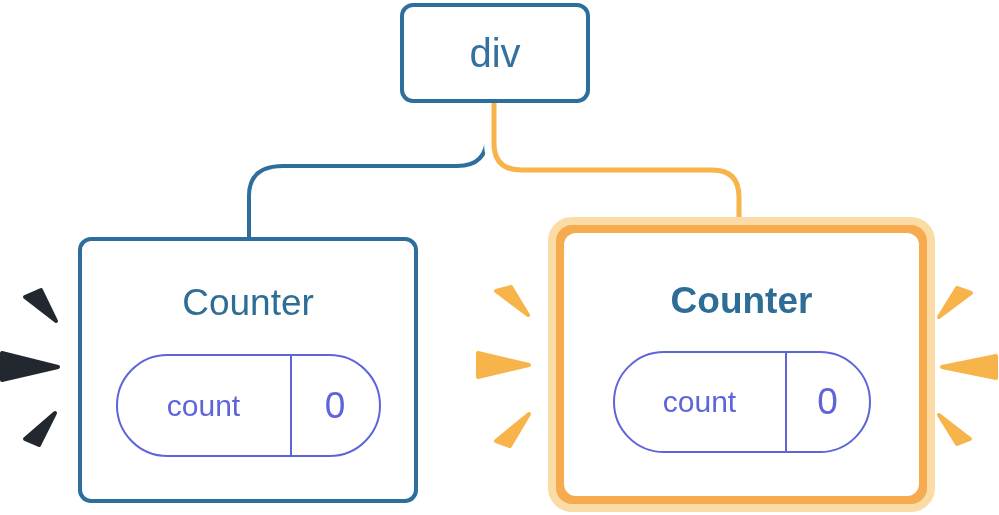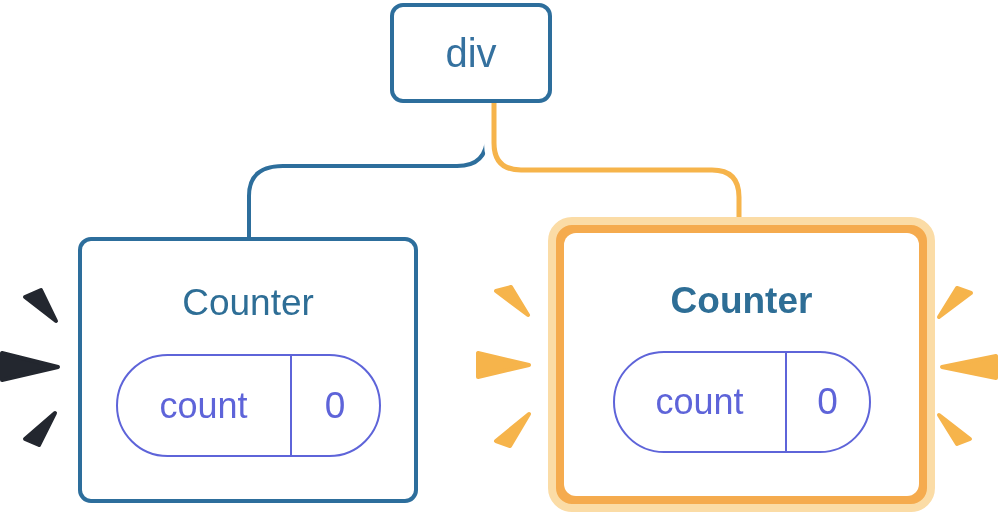--- a/index.html
+++ b/index.html
@@ -29,22 +29,22 @@
     z-index: 1;
   }
   .edge-blue { fill: none; stroke: var(--blue-border); stroke-width: 4; }
   .edge-casing { fill: none; stroke: var(--card-bg); stroke-width: 20; }
   .edge-orange { fill: none; stroke: var(--orange-line); stroke-width: 5; }
   .spark-dark { fill: var(--spark-dark); stroke: var(--spark-dark); stroke-width: 4; stroke-linejoin: round; }
   .spark-orange { fill: var(--spark-orange); stroke: var(--spark-orange); stroke-width: 4; stroke-linejoin: round; }
 
   .root-node {
     position: absolute;
-    left: 390px; top: 3px;
-    width: 162px; height: 100px;
+    left: 400px; top: 3px;
+    width: 190px; height: 100px;
     background: var(--card-bg);
     border: 4px solid var(--blue-border);
     border-radius: 13px;
     display: flex; align-items: center; justify-content: center;
     z-index: 2;
   }
   .root-node .root-label {
     color: var(--blue-text);
     font-size: 40px;
     font-weight: 500;
@@ -105,21 +105,21 @@
     flex: none;
     width: 172px;
     display: flex; align-items: center; justify-content: center;
   }
   .card-right-inner .pill-key-segment { width: 170px; }
   .pill-value-segment {
     flex: 1;
     border-left: 2px solid var(--purple);
     display: flex; align-items: center; justify-content: center;
   }
-  .pill-key { color: var(--purple); font-size: 36px; }
+  .pill-key { color: var(--purple); font-size: 30px; }
   .pill-value { color: var(--purple); font-size: 37px; }
 </style>
 </head>
 <body>
 
 <svg id="edges-layer" viewBox="0 0 999 515" xmlns="http://www.w3.org/2000/svg">
 
   <path class="edge-blue" d="M 487 101 V 136 Q 487 166 457 166 H 283 Q 249 166 249 196 V 239"></path>
 
   <path class="edge-casing" d="M 494 101 V 143 Q 494 170 521 170 H 712 Q 739 170 739 197 V 215"></path>

